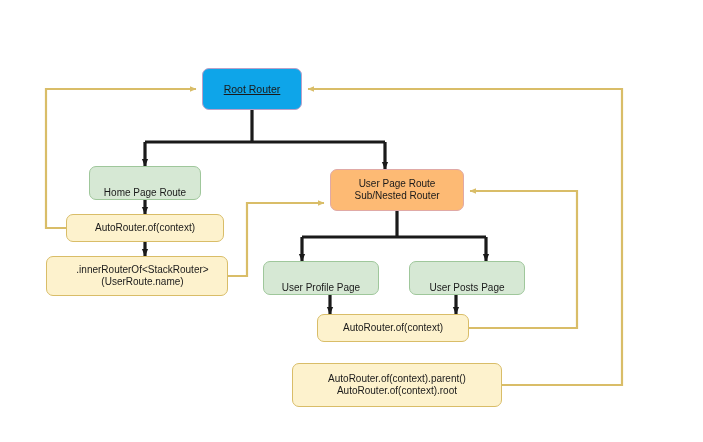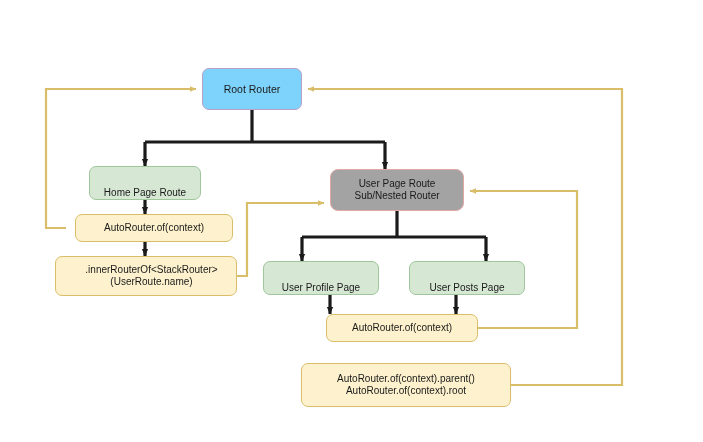--- a/index.html
+++ b/index.html
@@ -32,37 +32,36 @@
     justify-content: center;
     text-align: center;
     border-radius: 7px;
     border-width: 1px;
     border-style: solid;
     color: #1a1a1a;
     line-height: 1.22;
     z-index: 3;
   }
   .node-purple {
-    background: #7dd3fc;
+    background: #0ea5e9;
     border-color: #b9a0c9;
+    text-decoration: underline;
   }
   .node-green {
     background: #d6e8d4;
     border-color: #9fc79b;
     align-items: flex-end;
   }
   .node-pink {
-    background: #a3a3a3;
+    background: #fdba74;
     border-color: #e0a9a6;
-    border-radius: 8px;
   }
   .node-yellow {
     background: #fdf2cd;
     border-color: #d9bd68;
-    margin-left: 9px;
   }
   .node-label {
     display: block;
     white-space: pre-line;
     padding: 0 4px;
   }
 </style>
 </head>
 <body>
 

